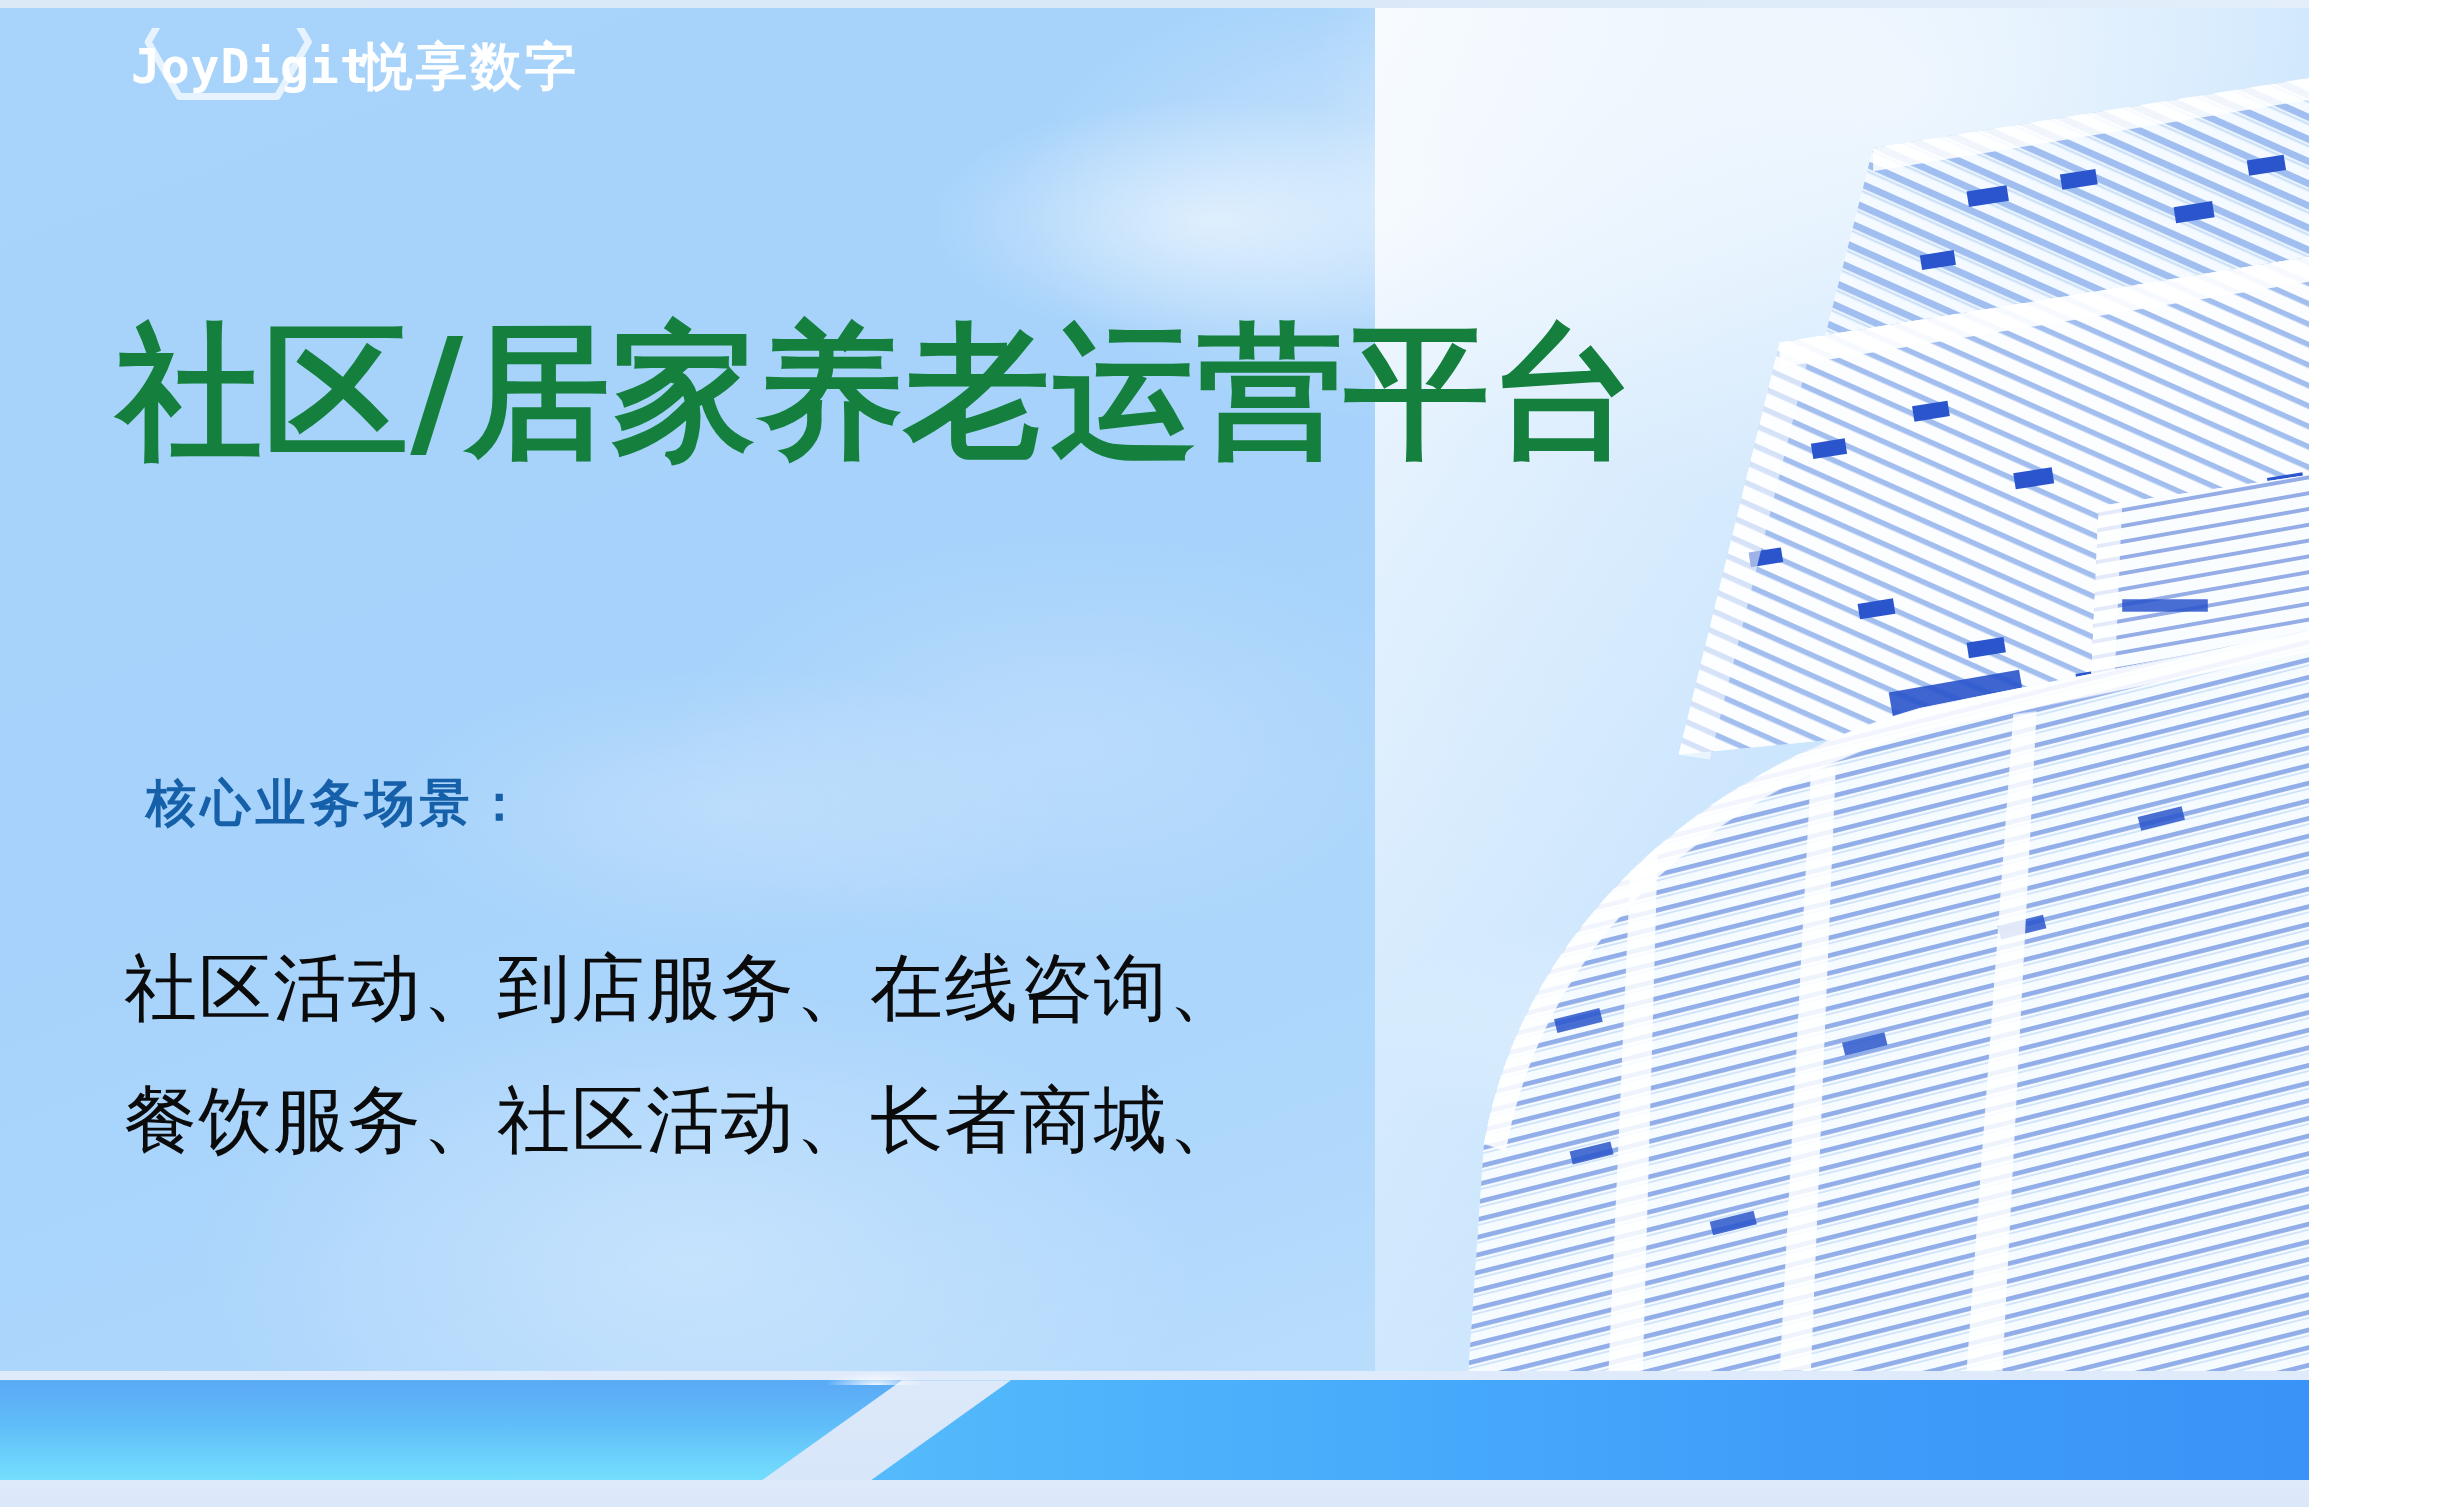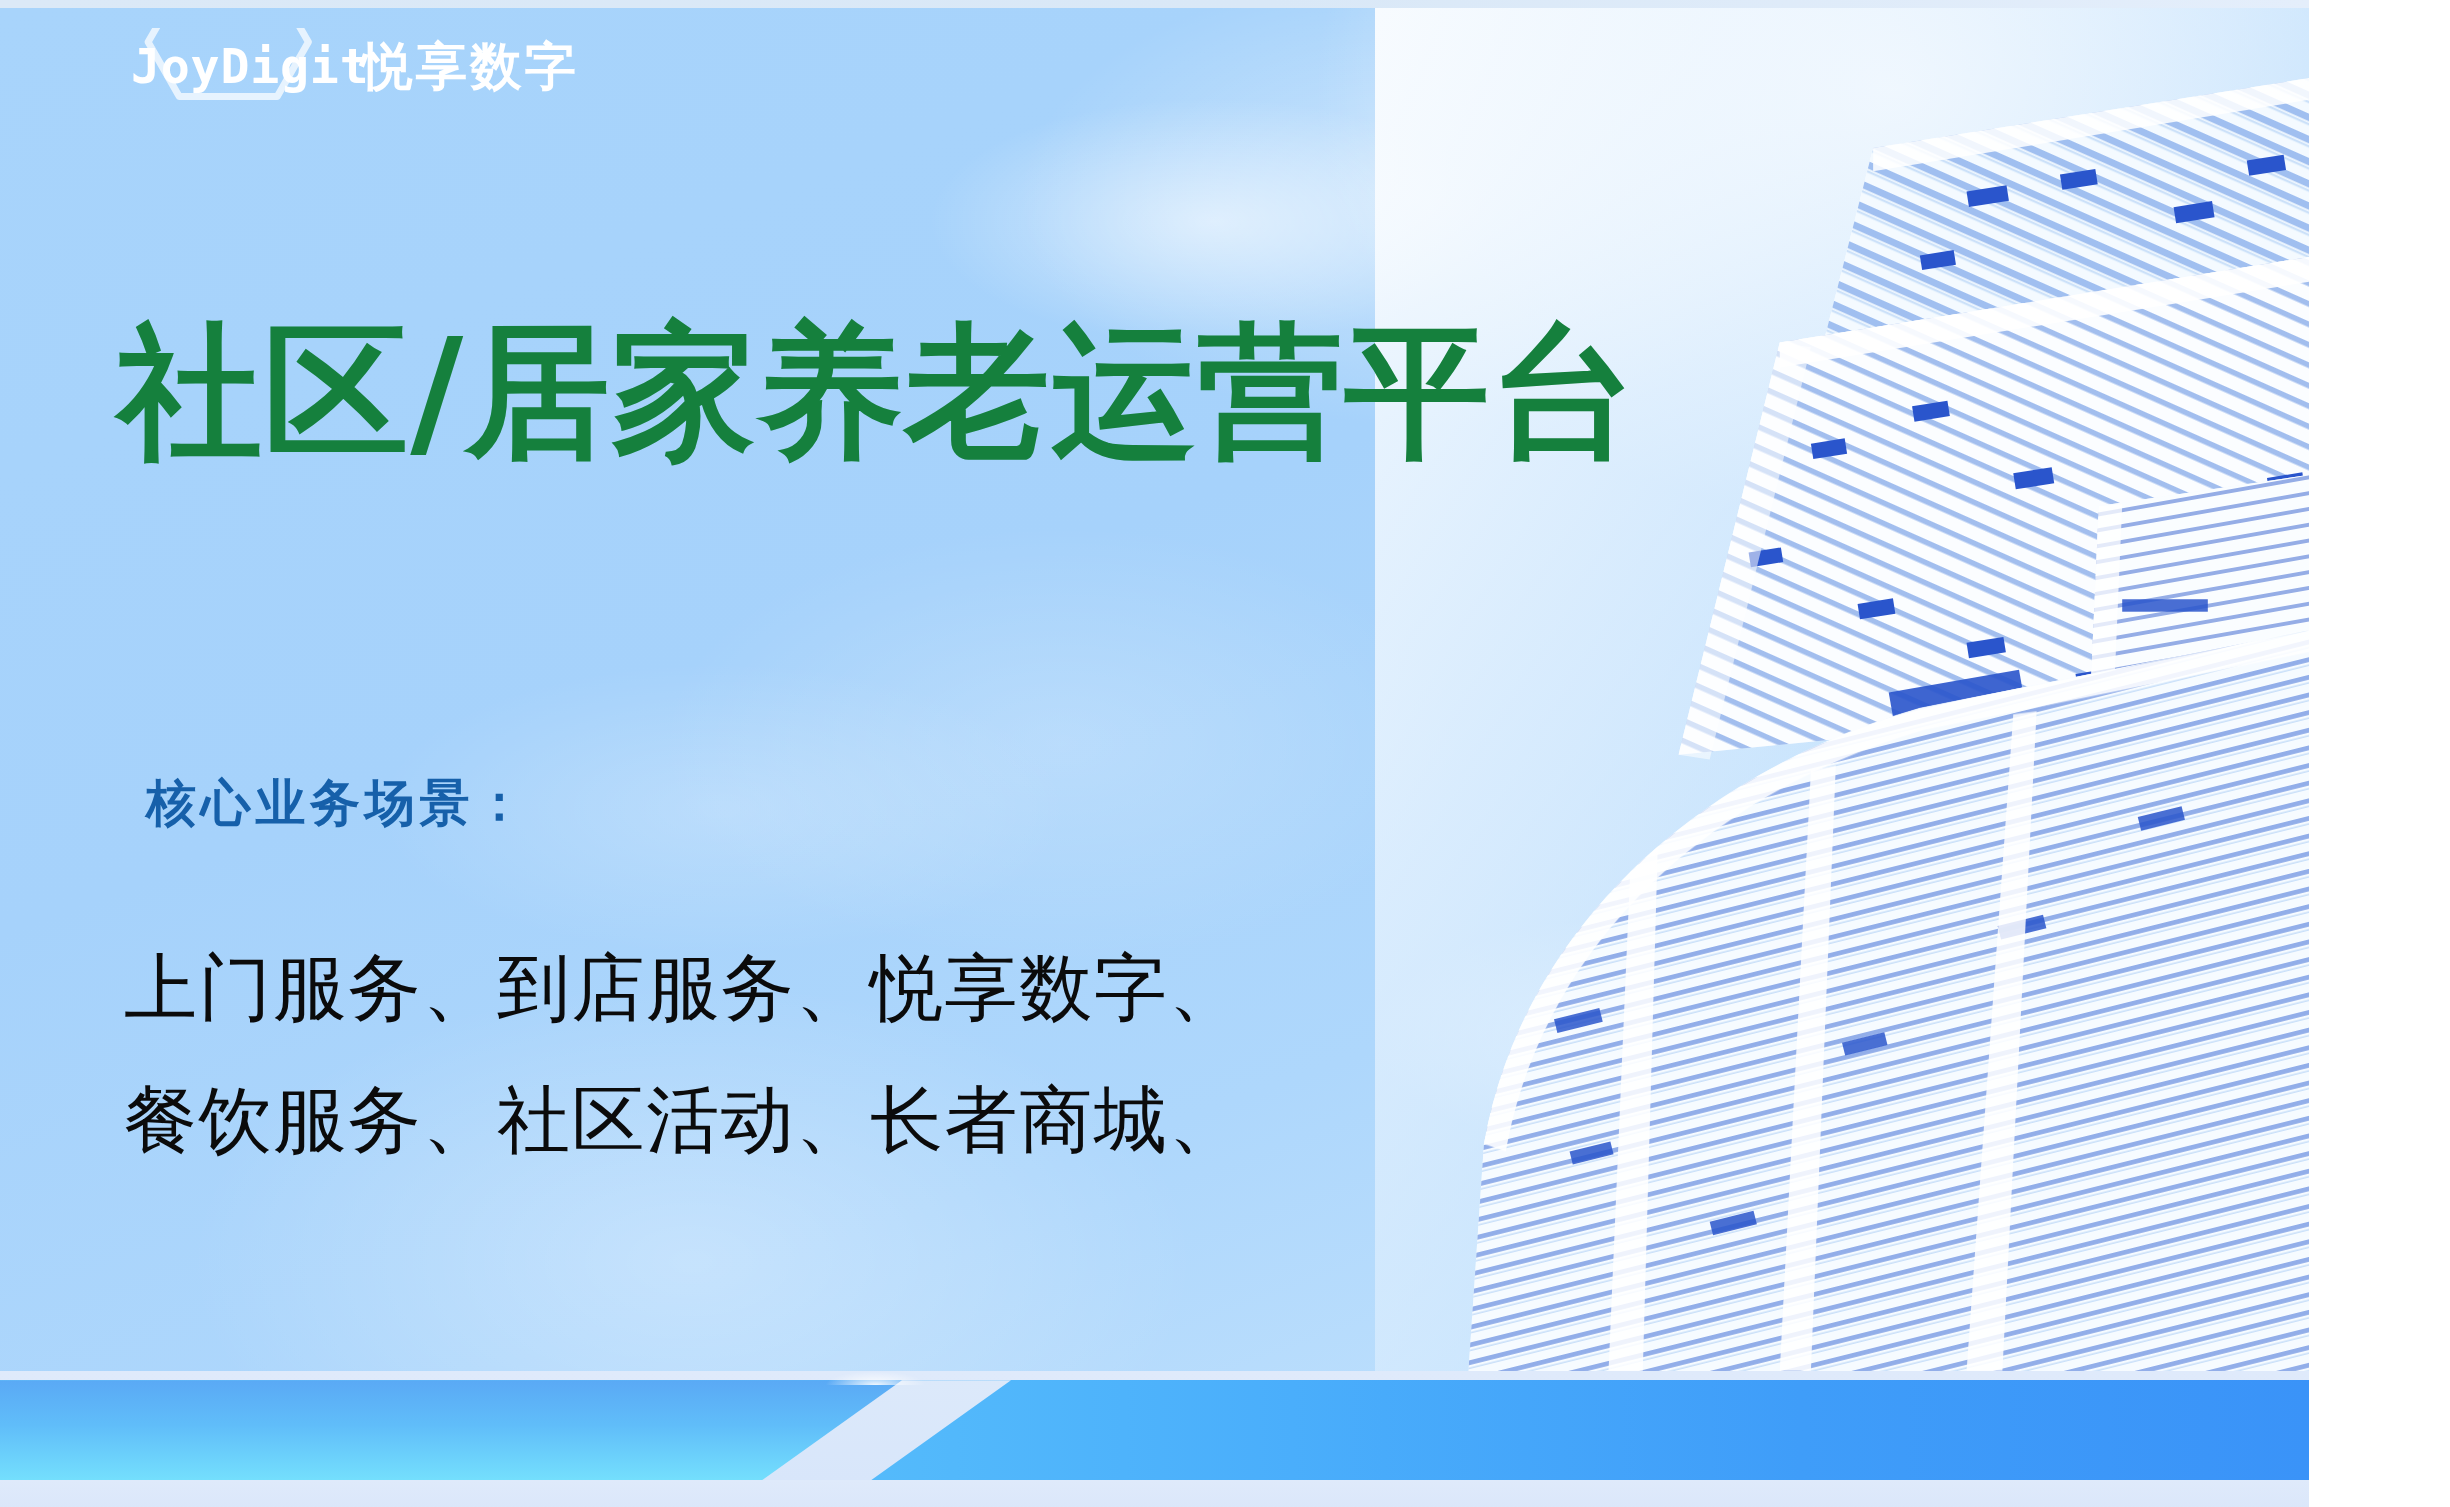--- a/index.html
+++ b/index.html
@@ -351,21 +351,21 @@
       <text x="0" y="70" font-family="'DejaVu Sans Mono','Liberation Mono',monospace" font-size="62" font-weight="700" fill="#ffffff" letter-spacing="1">JoyDigit</text>
       <text x="296" y="72" font-family="'DejaVu Sans','Liberation Sans',sans-serif" font-size="66" font-weight="700" fill="#ffffff" letter-spacing="4">悦享数字</text>
     </svg>
   </div>
 
   <div class="title">社区/居家养老运营平台</div>
 
   <div class="section-head">核心业务场景：</div>
 
   <div class="body-lines">
-    <div class="line">上门服务、到店服务、悦享数字、</div>
+    <div class="line">社区活动、到店服务、在线咨询、</div>
     <div class="line">餐饮服务、社区活动、长者商城、</div>
   </div>
 
   <div class="footer-zone">
     <div class="band-main"></div>
     <div class="band-wedge"></div>
     <div class="band-slash"></div>
     <div class="band-cloudbit"></div>
     <div class="footer-base"></div>
   </div>

